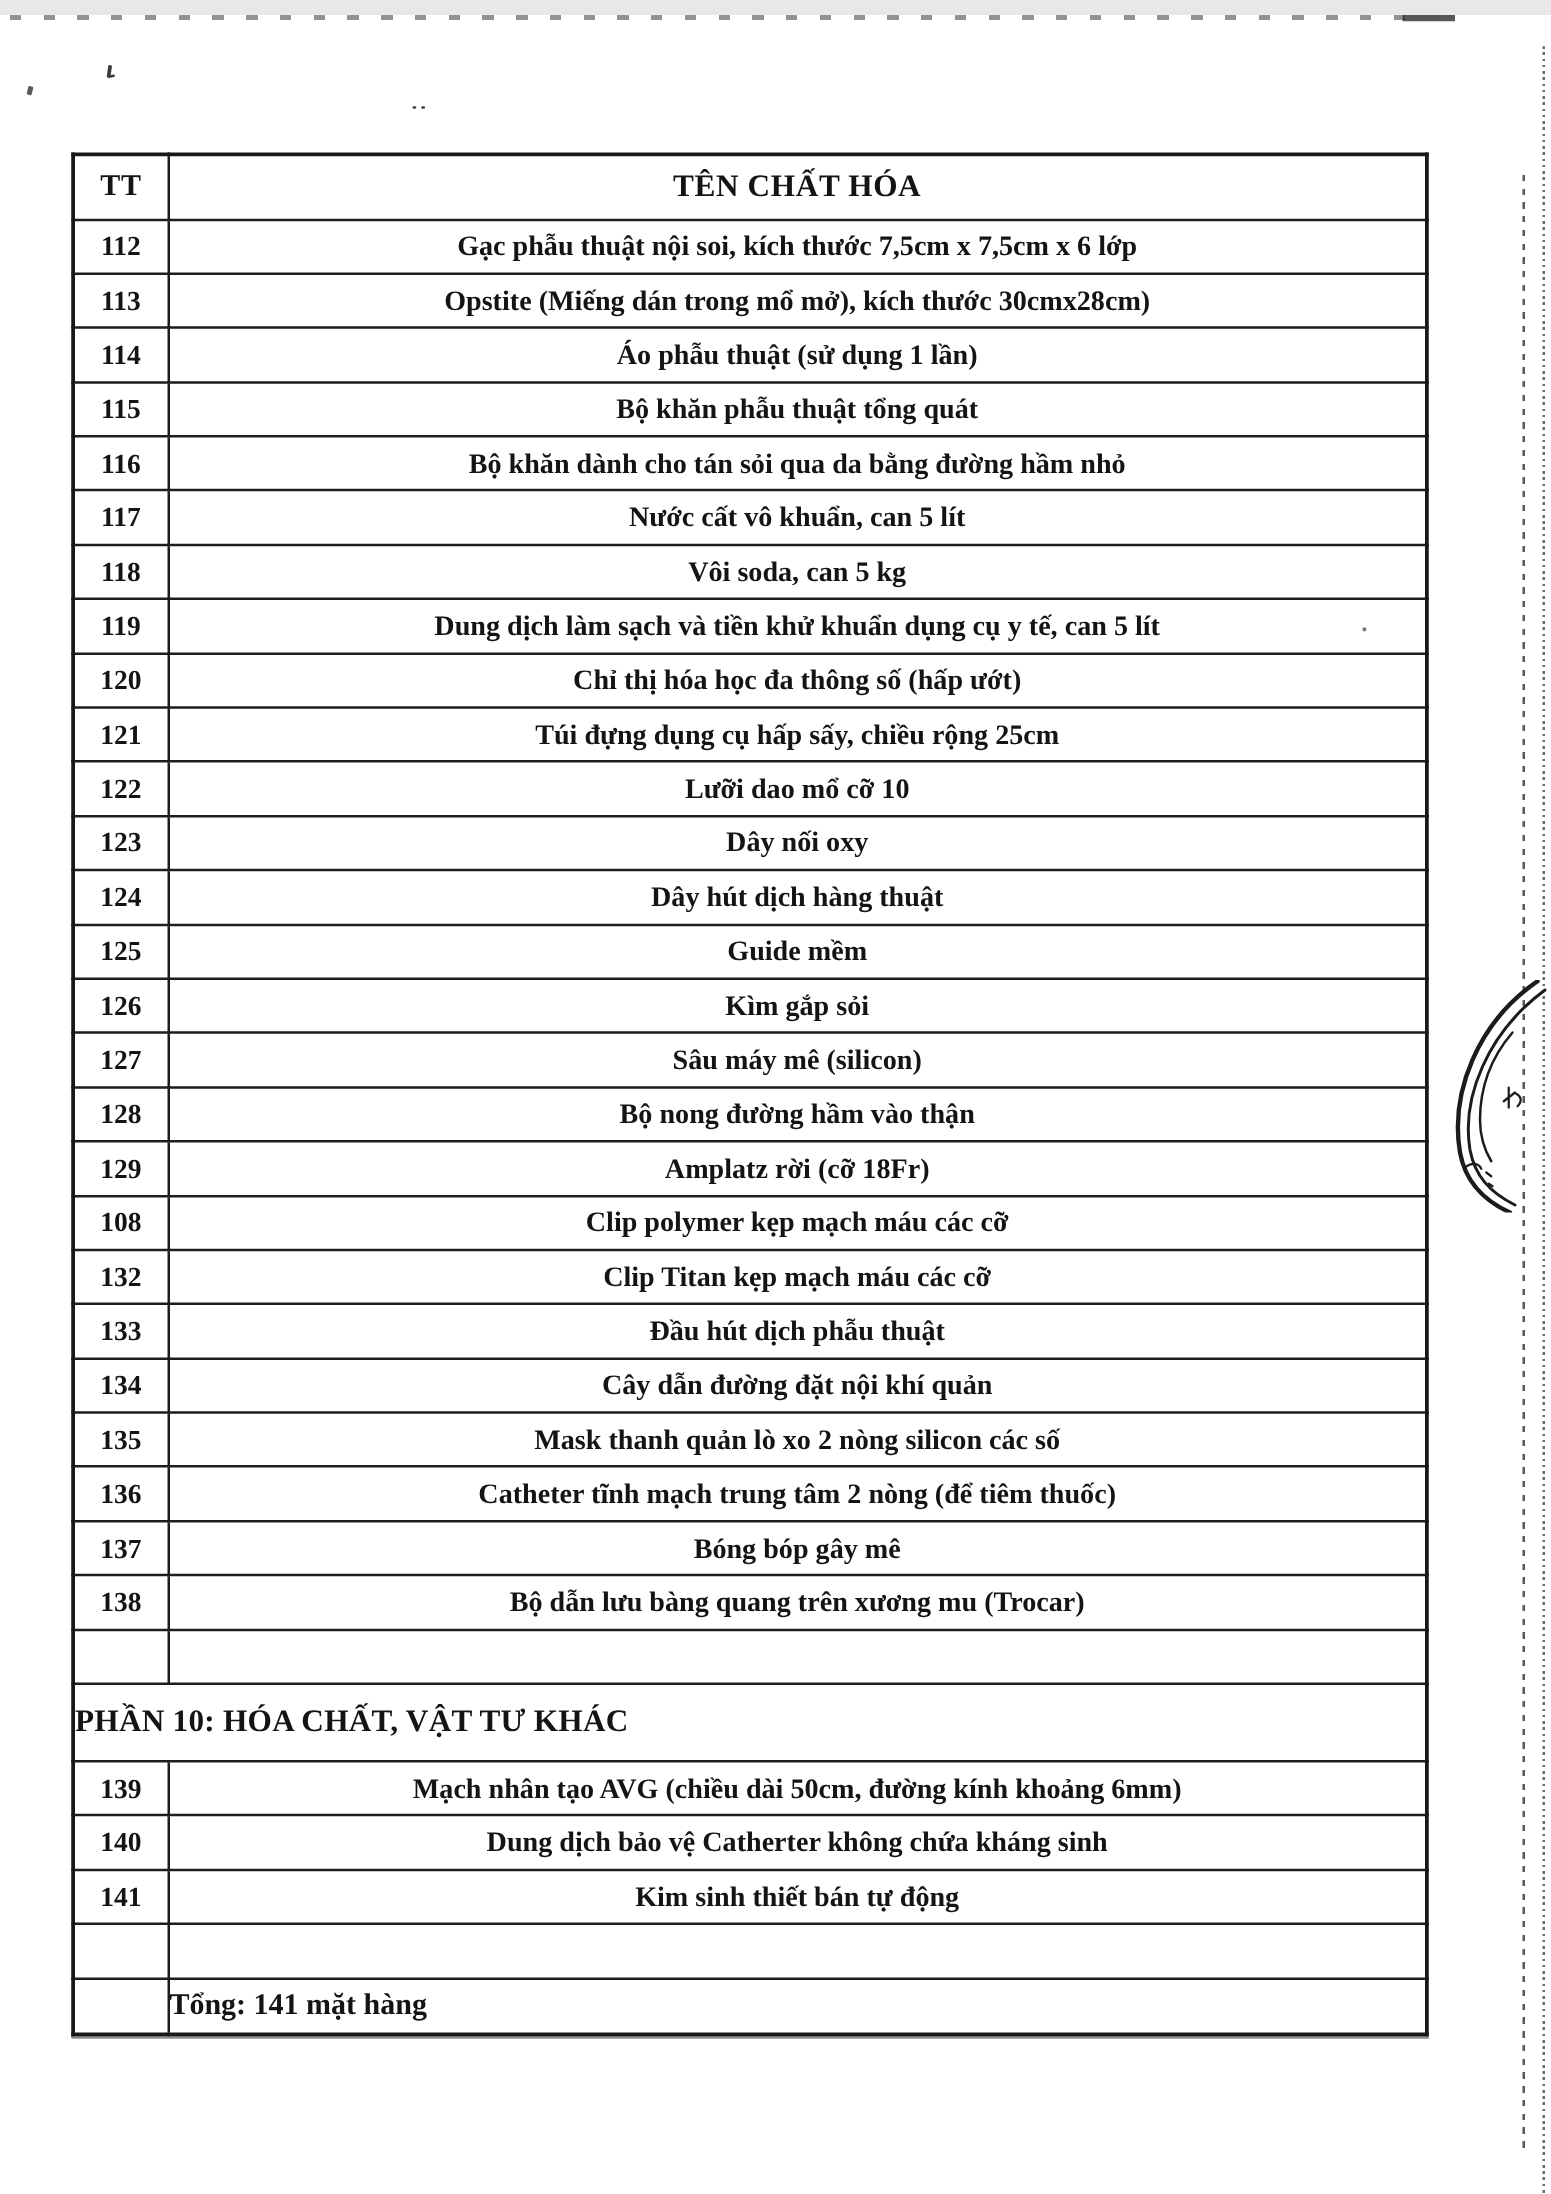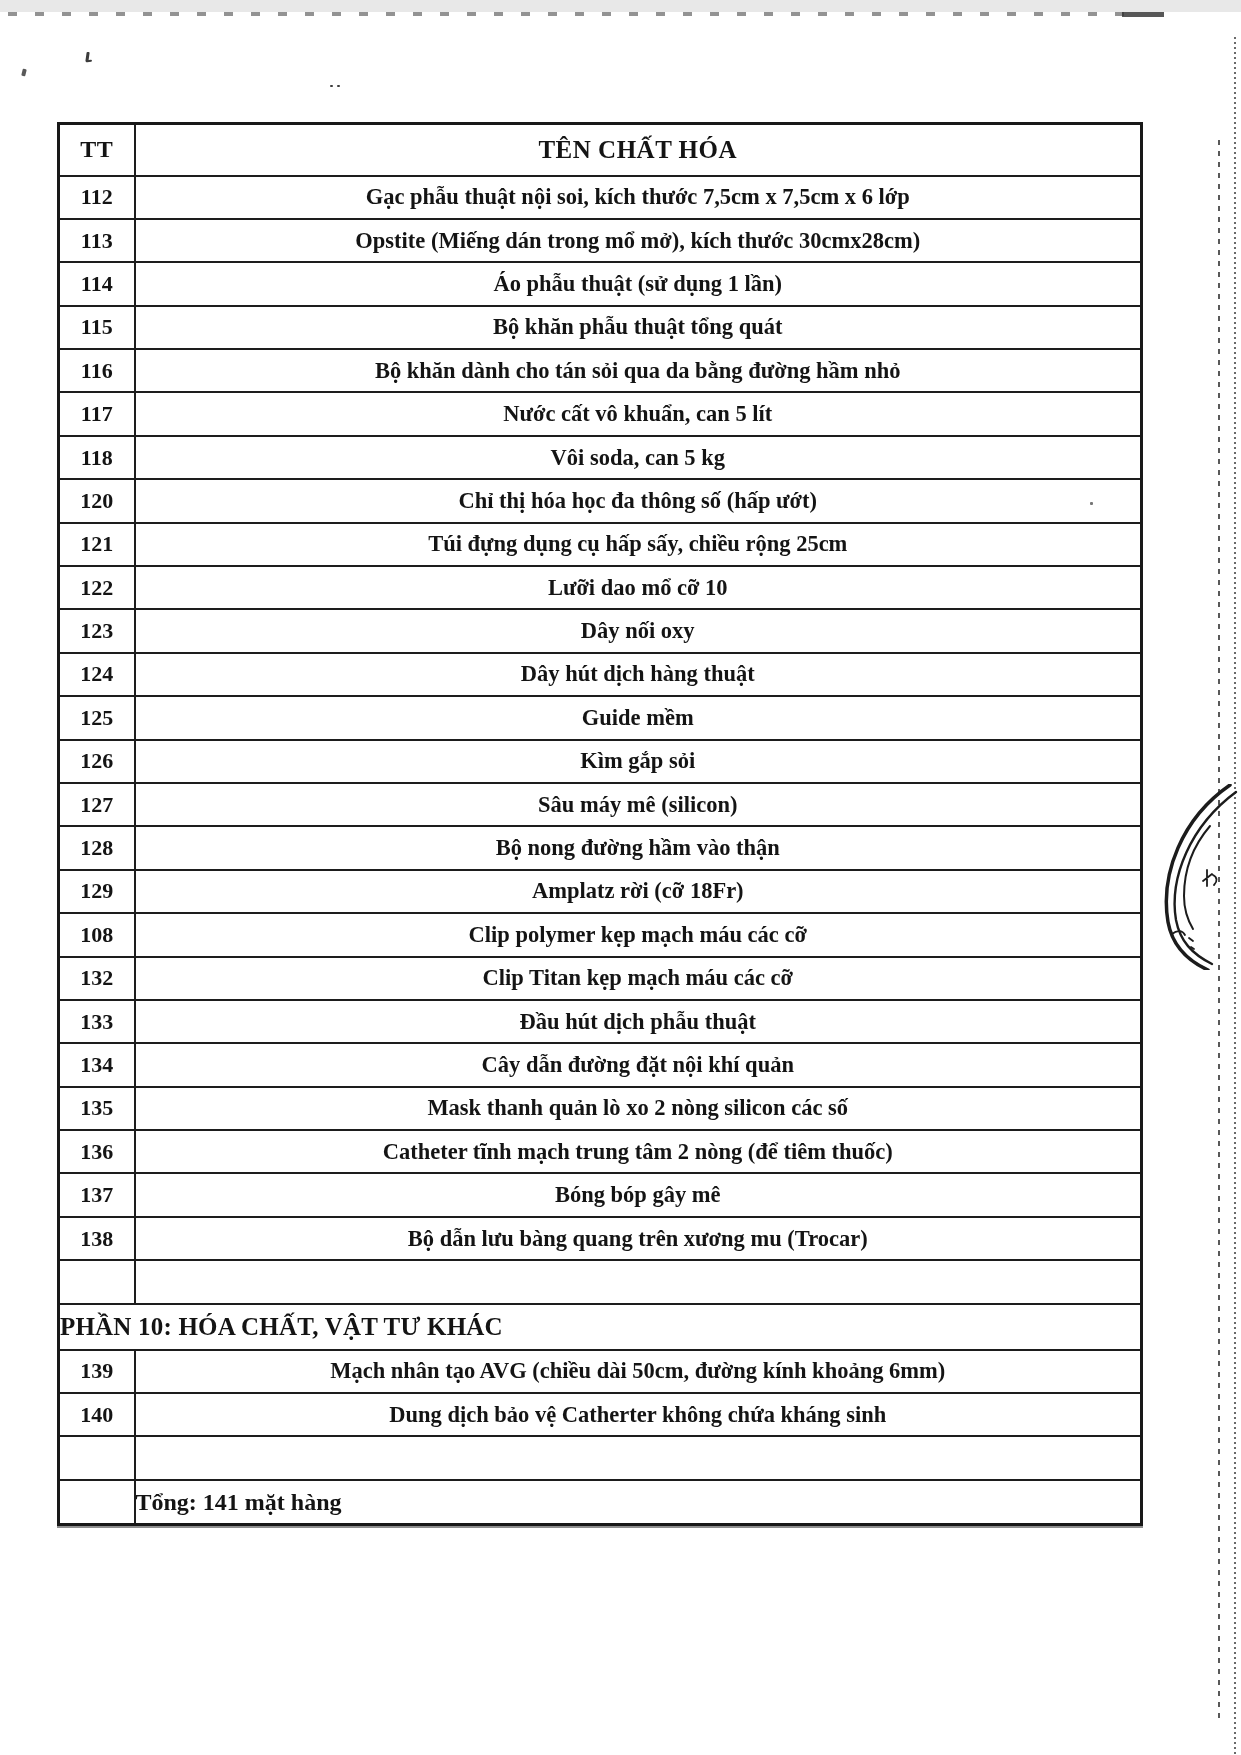--- a/index.html
+++ b/index.html
@@ -47,21 +47,21 @@
     border:3px solid #181818;
   }
   table.doc-table td, table.doc-table th {
     border:2px solid #1d1d1d;
     overflow:hidden; white-space:nowrap;
     vertical-align:middle;
     padding:0;
   }
   tr.header-row   { height:52px; }
   tr.data-row     { height:43.4px;font-weight:bold; }
-  tr.section-row  { height:46px; }
+  tr.section-row  { height:62px; }
   tr.total-row    { height:45px; }
 
   th.tt-h   { font-size:24px; font-weight:bold; text-align:center; letter-spacing:.5px; }
   th.name-h { font-size:25px; font-weight:bold; text-align:center; letter-spacing:.5px; }
   td.tt     { font-size:22px; text-align:center; }
   td.nm     { font-size:22.5px; text-align:center; padding:0 4px 2px 9px; }
   td.section-cell { font-size:25px; font-weight:bold; text-align:left; padding:0 4px 2px 3px; letter-spacing:.2px; }
   td.total-cell   { font-size:24px; font-weight:bold; text-align:left; padding:0 4px 2px 9px; }
   
   tr.data-row td { box-shadow:0 1px 0 rgba(40,40,40,.35), 0 -1px 0 rgba(40,40,40,.25); }
@@ -127,20 +127,24 @@
         </tr>
         <tr class="data-row">
           <td class="tt">117</td>
           <td class="nm">Nước cất vô khuẩn, can 5 lít</td>
         </tr>
         <tr class="data-row">
           <td class="tt">118</td>
           <td class="nm">Vôi soda, can 5 kg</td>
         </tr>
         <tr class="data-row">
+          <td class="tt">119</td>
+          <td class="nm">Dung dịch làm sạch và tiền khử khuẩn dụng cụ y tế, can 5 lít</td>
+        </tr>
+        <tr class="data-row">
           <td class="tt">120</td>
           <td class="nm">Chỉ thị hóa học đa thông số (hấp ướt)</td>
         </tr>
         <tr class="data-row">
           <td class="tt">121</td>
           <td class="nm">Túi đựng dụng cụ hấp sấy, chiều rộng 25cm</td>
         </tr>
         <tr class="data-row">
           <td class="tt">122</td>
           <td class="nm">Lưỡi dao mổ cỡ 10</td>
@@ -212,20 +216,24 @@
         <tr class="section-row">
           <td class="section-cell" colspan="2">PHẦN 10: HÓA CHẤT, VẬT TƯ KHÁC</td>
         </tr>
         <tr class="data-row">
           <td class="tt">139</td>
           <td class="nm">Mạch nhân tạo AVG (chiều dài 50cm, đường kính khoảng 6mm)</td>
         </tr>
         <tr class="data-row">
           <td class="tt">140</td>
           <td class="nm">Dung dịch bảo vệ Catherter không chứa kháng sinh</td>
+        </tr>
+        <tr class="data-row">
+          <td class="tt">141</td>
+          <td class="nm">Kim sinh thiết bán tự động</td>
         </tr>
         <tr class="data-row">
           <td class="tt"></td>
           <td class="nm"></td>
         </tr>
         <tr class="total-row">
           <td class="tt"></td>
           <td class="total-cell">Tổng: 141 mặt hàng</td>
         </tr>
       </tbody>

